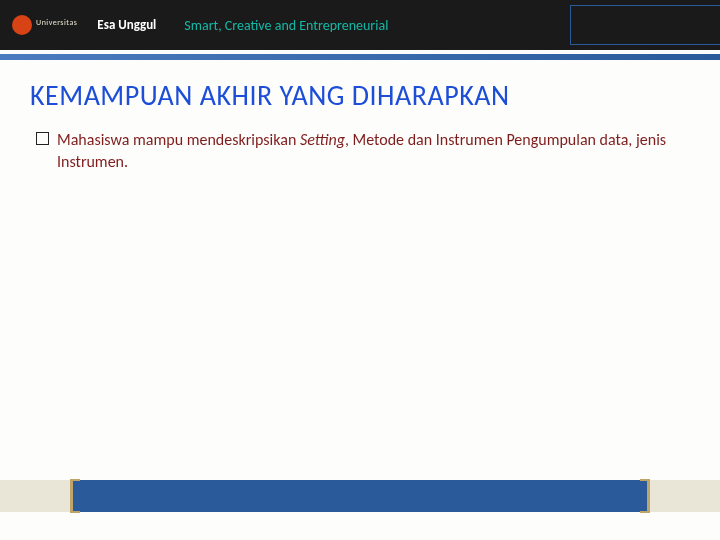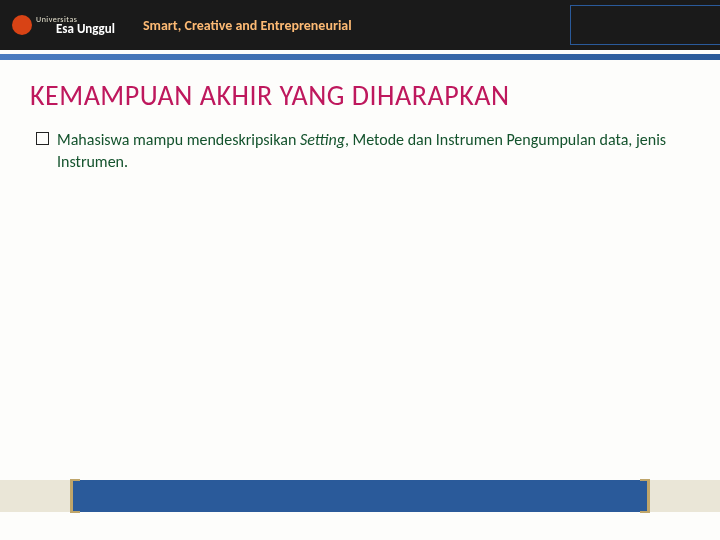--- a/index.html
+++ b/index.html
@@ -26,38 +26,38 @@
     }
     .logo-circle {
       width: 20px;
       height: 20px;
       border-radius: 50%;
       background: #d84315;
       display: inline-block;
     }
     .logo-text {
       display: flex;
-      flex-direction: column;
+      flex-direction: row;
       line-height: 0.9;
     }
     .logo-top {
       color: #e8e4d0;
       font-size: 8px;
       letter-spacing: 0.5px;
     }
     .logo-main {
       color: #fff;
       font-size: 13px;
       font-weight: bold;
       padding-left: 20px;
     }
     .tagline {
-      color: #fdba74;
+      color: #14b8a6;
       font-size: 14px;
-      font-weight: bold;
+      font-weight: normal;
       margin-left: 28px;
     }
     .header-accent {
       position: absolute;
       right: 0;
       top: 5px;
       bottom: 5px;
       width: 150px;
       border: 1px solid #2a5a9a;
       border-right: none;
@@ -66,29 +66,29 @@
       height: 6px;
       background: linear-gradient(to right, #4a7bc0, #2a5a9a);
       margin-top: 4px;
     }
     .content {
       padding: 18px 30px 0 30px;
     }
     .title {
       font-size: 28px;
       font-weight: 400;
-      color: #be185d;
+      color: #1d4ed8;
       letter-spacing: 0.5px;
       margin-bottom: 16px;
     }
     .bullet-item {
       display: flex;
       gap: 8px;
       font-size: 16px;
-      color: #14532d;
+      color: #7f1d1d;
       line-height: 1.35;
       padding-left: 6px;
     }
     .bullet-box {
       width: 13px;
       height: 13px;
       border: 1.5px solid #222;
       flex-shrink: 0;
       margin-top: 3px;
     }

